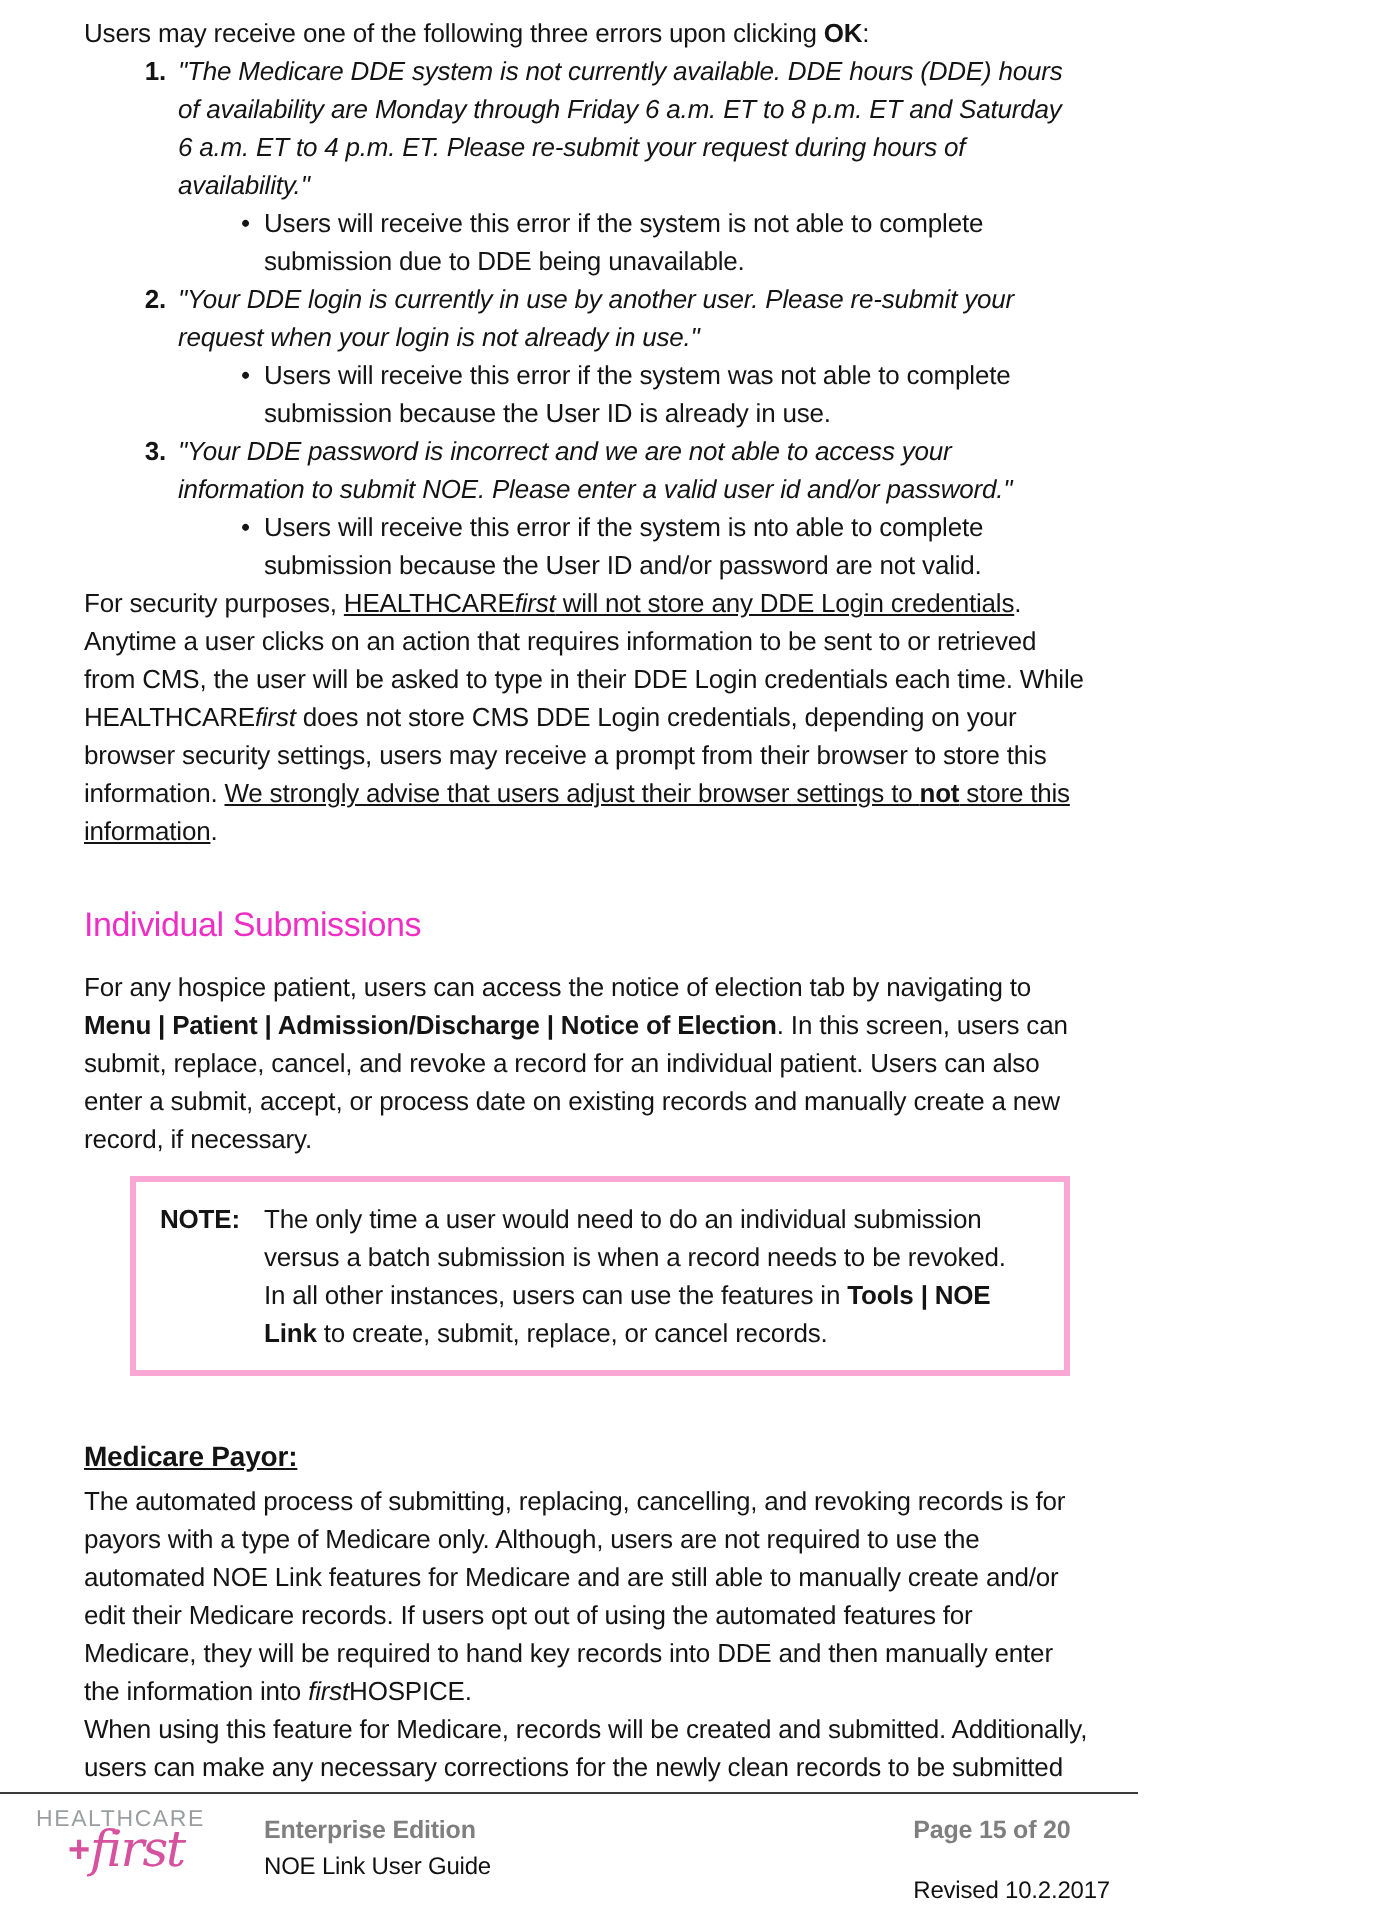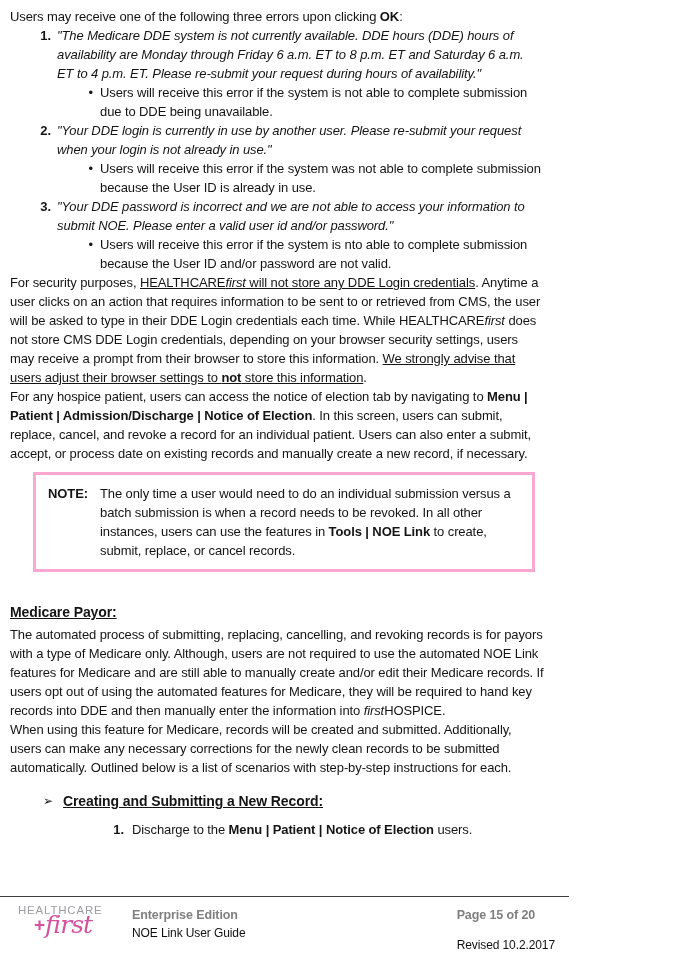--- a/index.html
+++ b/index.html
@@ -6,20 +6,21 @@
   html,body { background:#ffffff; }
   .page {
     position:relative;
     width:569px; height:953px;
     background:#ffffff;
     font-family:"Liberation Sans", sans-serif;
     font-size:13px; line-height:19px;
     color:#141414;
     letter-spacing:-0.1px;
     overflow:hidden;
+    padding-left:32px;
   }
   .content { padding:7px 24px 0 10px; }
   p.body { margin:0; }
   .it { font-style:italic; }
   .bd { font-weight:bold; }
   .ul { text-decoration:underline; }
 
   
   .oli { display:flex; margin:0; }
   .onum { width:47px; padding-right:6px; text-align:right; font-weight:bold; flex:0 0 auto; }
@@ -108,20 +109,21 @@
         <span class="otext">"Your DDE password is incorrect and we are not able to access your information to submit NOE. Please enter a valid user id and/or password."</span>
       </div>
       <div class="bli">
         <span class="bmark">•</span>
         <span class="btext">Users will receive this error if the system is nto able to complete submission because the User ID and/or password are not valid.</span>
       </div>
     </div>
 
     <p class="body sec-p"><span>For security purposes, </span><span class="ul">HEALTHCARE</span><span class="ul it">first</span><span class="ul"> will not store any DDE Login credentials</span><span>. Anytime a user clicks on an action that requires information to be sent to or retrieved from CMS, the user will be asked to type in their DDE Login credentials each time. While HEALTHCARE</span><span class="it">first</span><span> does not store CMS DDE Login credentials, depending on your browser security settings, users may receive a prompt from their browser to store this information. </span><span class="ul">We strongly advise that users adjust their browser settings to </span><span class="ul bd">not</span><span class="ul"> store this information</span><span>.</span></p>
 
+    <h2 class="magenta" style="color: rgb(238, 46, 196);">Individual Submissions</h2>
 
     <p class="body"><span>For any hospice patient, users can access the notice of election tab by navigating to </span><span class="bd">Menu | Patient | Admission/Discharge | Notice of Election</span><span>. In this screen, users can submit, replace, cancel, and revoke a record for an individual patient. Users can also enter a submit, accept, or process date on existing records and manually create a new record, if necessary.</span></p>
 
     <div class="notebox">
       <span class="nlabel">NOTE:</span>
       <span class="ntext"><span>The only time a user would need to do an individual submission versus a batch submission is when a record needs to be revoked. In all other instances, users can use the features in </span><span class="bd">Tools | NOE Link</span><span> to create, submit, replace, or cancel records.</span></span>
     </div>
 
     <h3 class="payor"><span>Medicare Payor:</span></h3>
 

